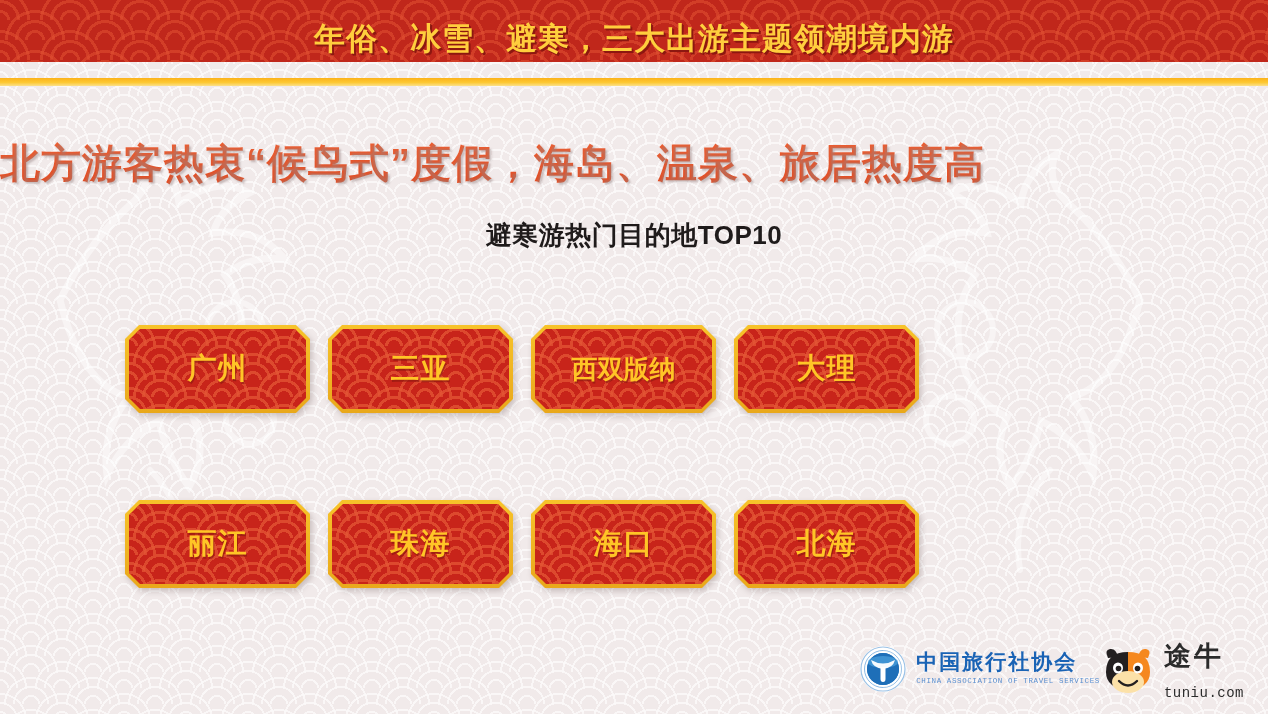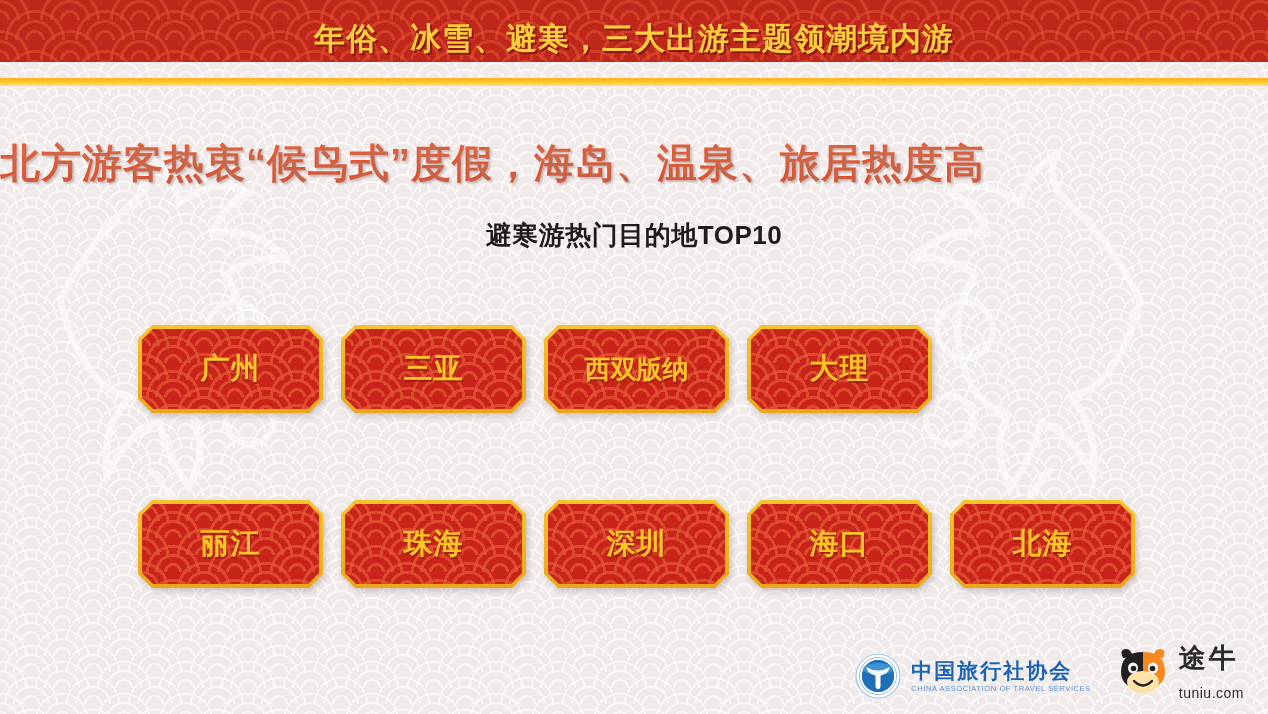--- a/index.html
+++ b/index.html
@@ -82,21 +82,21 @@
     z-index:3;
   }
   .subtitle {
     position:absolute; left:0; top:218px; width:1268px; text-align:center;
     font-size:26px; font-weight:bold; letter-spacing:.5px;
     color:#1f1b1b; z-index:3;
   }
 
   
   .rows { position:absolute; left:0; top:0; width:1268px; height:714px; z-index:3; }
-  .row { position:absolute; display:flex; gap:18px; left:138px; }
+  .row { position:absolute; display:flex; gap:18px; left:125px; }
   .row-1 { top:325px; }
   .row-2 { top:500px; }
 
   .plaque {
     position:relative; width:185px; height:88px;
     filter:drop-shadow(2px 3px 3px rgba(120,100,100,.35));
   }
   .plaque .shape {
     position:absolute; inset:0;
     background:#e8b520;
@@ -132,21 +132,21 @@
     position:absolute; inset:0; z-index:2;
     display:flex; align-items:center; justify-content:center;
     font-size:29px; font-weight:bold; letter-spacing:1px;
     color:#ffc526;
     text-shadow:1px 2px 0 rgba(140,25,15,.65);
     white-space:nowrap;
   }
   .plaque .label.small { font-size:26px; letter-spacing:0; }
 
   
-  .footer { position:absolute; right:24px; bottom:14px; display:flex; align-items:flex-end; gap:24px; z-index:4; }
+  .footer { position:absolute; right:24px; bottom:14px; display:flex; align-items:flex-start; z-index:4;font-family:Liberation Mono, monospace; }
   .logo-cats { display:flex; align-items:center; gap:9px; }
   .cats-text { display:flex; flex-direction:column; line-height:1; }
   .cats-cn { font-size:21px; font-weight:bold; color:#1a63b5; letter-spacing:2px; }
   .cats-en { font-size:7.5px; color:#5a8fd0; letter-spacing:.6px; margin-top:4px; }
   .logo-tuniu { display:flex; align-items:center; gap:8px; }
   .tuniu-text { display:flex; flex-direction:column; line-height:1; }
   .tuniu-cn { font-size:27px; font-weight:bold; color:#2b2b2b; letter-spacing:3px; }
   .tuniu-en { font-size:14px; color:#2b2b2b; letter-spacing:.5px; margin-top:14px; }
 </style>
 </head>
@@ -220,27 +220,20 @@
           <div class="pat"></div>
         </div>
       <div class="label">丽江</div>
     </div>
     <div class="plaque">
       <div class="shape"></div>
       <div class="inner">
           <div class="pat"></div>
         </div>
       <div class="label">珠海</div>
-    </div>
-    <div class="plaque">
-      <div class="shape"></div>
-      <div class="inner">
-          <div class="pat"></div>
-        </div>
-      <div class="label">深圳</div>
     </div>
     <div class="plaque">
       <div class="shape"></div>
       <div class="inner">
           <div class="pat"></div>
         </div>
       <div class="label">海口</div>
     </div>
     <div class="plaque">
       <div class="shape"></div>

